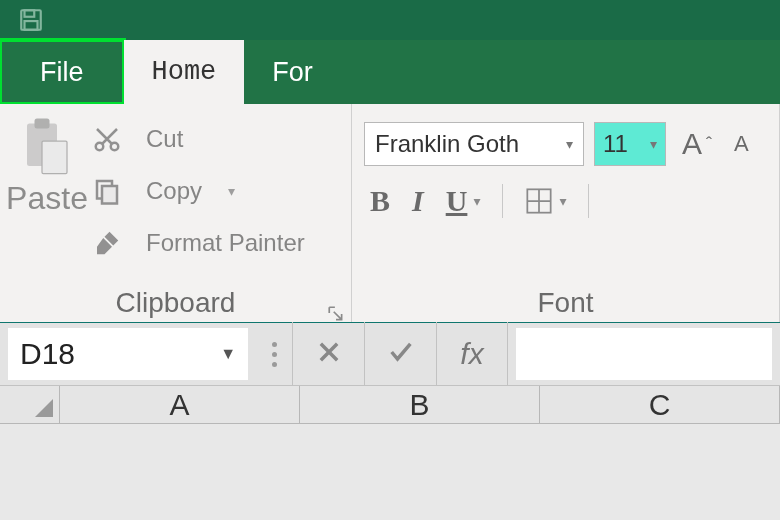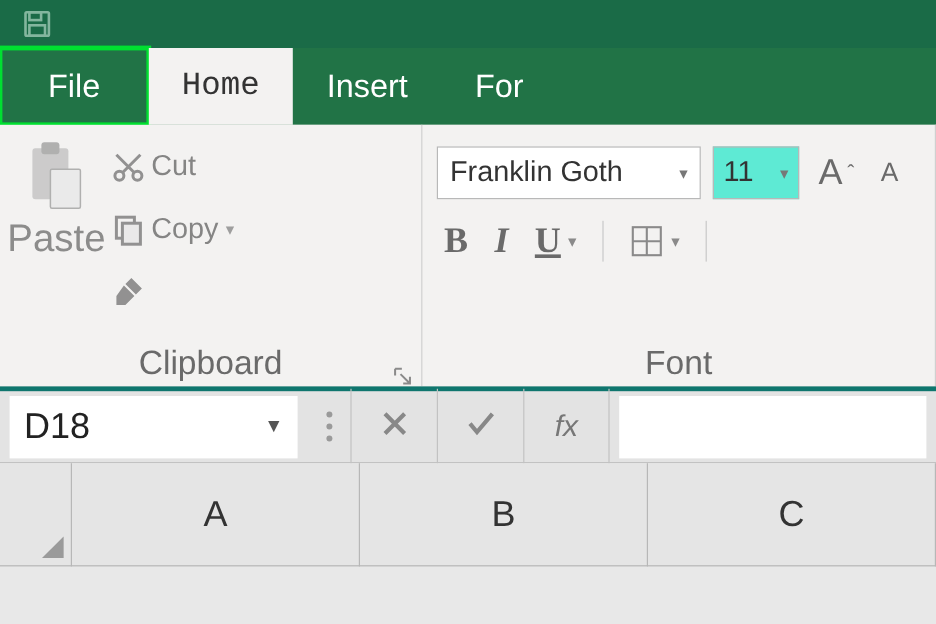--- a/index.html
+++ b/index.html
@@ -1,17 +1,17 @@
 <!DOCTYPE html>
 <html><head>
 <meta charset="utf-8">
 <style>
   * { box-sizing: border-box; margin: 0; padding: 0; font-family: "Segoe UI", Arial, sans-serif; }
   html, body { width: 780px; height: 520px; overflow: hidden; background: #e8e8e8; }
-  .app { width: 780px; height: 472px; display: flex; flex-direction: column; }
+  .app { width: 780px; height: 424px; display: flex; flex-direction: column; }
   
   
   .titlebar { height: 40px; background: #1a6b47; display: flex; align-items: center; padding: 0 18px; gap: 18px; }
   .quickicon { width: 26px; height: 26px; opacity: 0.6; }
   .quickicon svg { width: 100%; height: 100%; }
 
   
   .tabs { height: 64px; background: #217346; display: flex; align-items: stretch; }
   .tab { display:flex; align-items:center; justify-content:center; padding:0 28px; font-size:27px; color:#ffffff; cursor:pointer; user-select:none; }
   .tab.file { background:#217346; color:#fff; padding:0 40px; outline:4px solid #00E031; outline-offset:-2px; }
@@ -24,21 +24,21 @@
   .group-body { flex:1; display:flex; align-items:flex-start; padding:10px 12px 0 12px; gap:6px; }
   .group-label { height:38px; display:flex; align-items:center; justify-content:center; font-size:28px; color:#6a6a6a; position:relative; }
   .dialog-launcher { position:absolute; right:6px; bottom:6px; width:18px; height:18px; }
 
   
   .clipboard .group-body { padding-top:12px; }
   .paste-btn { display:flex; flex-direction:column; align-items:center; width:70px; color:#6a6a6a; opacity:0.75; cursor:pointer;}
   .paste-icon { width:50px; height:60px; }
   .paste-label { font-size:32px; margin-top:4px;}
   .clip-stack { display:flex; flex-direction:column; gap:6px; margin-left:4px;}
-  .clip-item { display:flex; align-items:center; gap:4px; font-size:24px; color:#6a6a6a; opacity:0.8; cursor:pointer; height:46px;}
+  .clip-item { display:flex; align-items:center; gap:24px; font-size:24px; color:#6a6a6a; opacity:0.8; cursor:pointer; height:46px;}
   .clip-item .ci-icon { width:30px; height:30px; display:inline-flex; align-items:center; justify-content:center;}
   .clip-item .ci-icon svg { width:100%; height:100%; }
   .dd-caret { font-size:14px; color:#8a8a8a; margin-left:2px;}
   
   
   .font .group-body { flex-direction:column; gap:16px; padding-top:18px;}
   .font-row { display:flex; align-items:center; gap:10px; }
   .font-name { display:flex; align-items:center; justify-content:space-between; background:#fff; border:1px solid #b8b8b8; height:44px; width:220px; padding:0 10px; font-size:24px; color:#333; cursor:pointer;}
   .font-size { display:flex; align-items:center; justify-content:space-between; background:#5eead4; border:1px solid #b8b8b8; height:44px; width:72px; padding:0 8px; font-size:24px; color:#333; cursor:pointer;}
   .dd-caret2 { color:#777; font-size:14px;}
@@ -47,27 +47,27 @@
   .sizeA .small { font-size:18px; vertical-align:super;}
   .btn { color:#6a6a6a; cursor:pointer; padding:2px 6px; display:flex; align-items:center; gap:4px;}
   .bold { font-weight:800; font-size:30px; font-family:Georgia,serif;}
   .italic { font-style:italic; font-size:30px; font-family:Georgia,serif; font-weight:600;}
   .underline { font-size:30px; font-family:Georgia,serif; text-decoration:underline; font-weight:600;}
   .sep { width:1px; height:34px; background:#c8c8c8; margin:0 6px;}
   .border-icon { width:28px; height:28px; }
   .border-icon svg { width:100%; height:100%; }
 
   
-  .formula-bar { height:64px; background:#e3e3e3; border-top:4px solid #0f766e; border-bottom:1px solid #c2c2c2; display:flex; align-items:center;}
+  .formula-bar { height:64px; background:#e3e3e3; border-top:1px solid #0f766e; border-bottom:1px solid #c2c2c2; display:flex; align-items:center;}
   .namebox { width:240px; height:52px; background:#fff; margin:0 8px; display:flex; align-items:center; justify-content:space-between; padding:0 12px; font-size:30px; color:#222; cursor:text;}
   .namebox .dd { font-size:16px; color:#555; cursor:pointer;}
   .grip { width:36px; display:flex; flex-direction:column; align-items:center; gap:5px; }
   .grip span{ width:5px; height:5px; border-radius:50%; background:#9a9a9a;}
   .fbar-btn { width:72px; height:64px; display:flex; align-items:center; justify-content:center; border-left:1px solid #c2c2c2; color:#777; cursor:pointer;}
-  .fbar-btn.fx { font-family:Georgia,serif; font-style:italic; font-size:25px; border-right:1px solid #c2c2c2;}
+  .fbar-btn.fx { font-family:Georgia,serif; font-style:italic; font-size:30px; border-right:1px solid #c2c2c2;}
   .fbar-btn svg { width:28px; height:28px; }
   .formula-input { flex:1; height:52px; background:#fff; margin:0 8px;}
 
   
   .colhdr { flex:1; background:#e5e5e5; display:flex; }
   .corner { width:60px; border-right:1px solid #b7b7b7; border-bottom:1px solid #b7b7b7; position:relative;}
   .corner::after { content:""; position:absolute; right:6px; bottom:6px; width:0; height:0; border-style:solid; border-width:0 0 18px 18px; border-color:transparent transparent #9a9a9a transparent;}
   .col { flex:1; display:flex; align-items:center; justify-content:center; font-size:30px; color:#333; border-right:1px solid #b7b7b7; border-bottom:1px solid #b7b7b7;}
 </style>
 </head>
@@ -81,21 +81,20 @@
           <rect x="3" y="3" width="18" height="18" rx="1"></rect>
           <rect x="6" y="3" width="9" height="6"></rect>
           <rect x="6" y="13" width="12" height="8"></rect>
         </svg>
     </span>
   </div>
 
   <div class="tabs">
     <div class="tab file">File</div>
     <div class="tab active">Home</div>
-    <div class="tab">Insert</div>
     <div class="tab right-edge">For</div>
   </div>
 
   <div class="ribbon">
 
     <div class="group clipboard" style="width:352px">
       <div class="group-body">
         <div class="paste-btn">
           <span class="paste-icon">
             <svg viewBox="0 0 40 50">
@@ -126,20 +125,21 @@
             </span>
             <span>Copy</span>
             <span class="dd-caret">▾</span>
           </div>
           <div class="clip-item">
             <span class="ci-icon">
               <svg viewBox="0 0 24 24" fill="#7a7a7a">
                   <path d="M14 3l7 7-4 4-7-7zM9 8l7 7-6 6H4v-6z"></path>
                 </svg>
             </span>
+            <span>Format Painter</span>
           </div>
         </div>
       </div>
       <div class="group-label">
         <span>Clipboard</span>
         <span class="dialog-launcher">
           <svg viewBox="0 0 16 16" fill="none" stroke="#8a8a8a" stroke-width="1.5">
               <path d="M2 2h5M2 2v5M6 6l7 7M13 8v5h-5"></path>
             </svg>
         </span>

